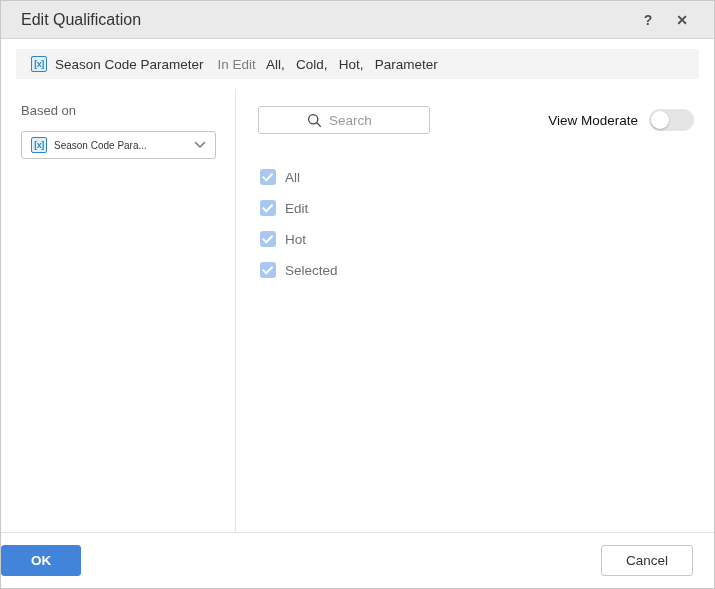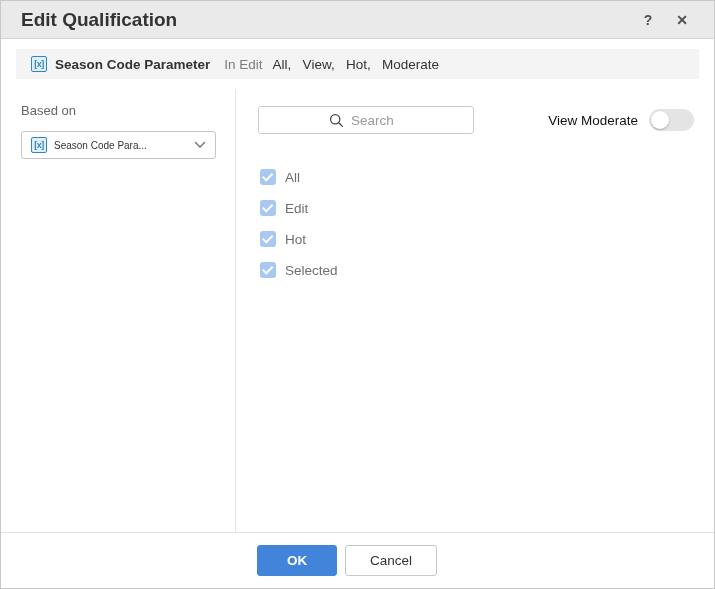--- a/index.html
+++ b/index.html
@@ -17,21 +17,21 @@
     overflow: hidden;
   }
   
   .titlebar {
     height: 38px; flex: 0 0 38px;
     background: #eaeaea;
     border-bottom: 1px solid #d4d4d4;
     display: flex; align-items: center;
     padding: 0 20px;
   }
-  .titlebar .title { font-size: 19px; font-weight: bold; color: #333; }
+  .titlebar .title { font-size: 16px; font-weight: normal; color: #333; }
   .titlebar .spacer { flex: 1; }
   .titlebar .tb-icon {
     font-size: 14px; color: #4f4f4f; font-weight: bold;
     width: 24px; text-align: center; cursor: pointer;
     margin-left: 10px; line-height: 38px;
   }
   
   .summary {
     margin: 10px 15px 0 15px;
     height: 30px; flex: 0 0 auto;
@@ -43,21 +43,21 @@
     width: 16px; height: 16px;
     border: 1px solid #2e86c4;
     background: #e2eff9;
     color: #2e86c4;
     font-size: 9px; font-weight: bold;
     display: inline-flex; align-items: center; justify-content: center;
     border-radius: 2px;
     flex: 0 0 16px;
     letter-spacing: -0.5px;
   }
-  .summary .attr-name { font-size: 13.5px; font-weight: bold; color: #333; margin-left: 8px; }
+  .summary .attr-name { font-size: 13.5px; font-weight: normal; color: #333; margin-left: 8px; }
   .summary .operator { font-size: 13.5px; color: #7d7d7d; margin-left: 14px; }
   .summary .values { font-size: 13.5px; color: #333; margin-left: 10px; white-space: pre; }
   
   .content { flex: 1 1 auto; display: flex; margin-top: 10px; min-height: 0; }
   .left-panel {
     width: 235px; flex: 0 0 235px;
     border-right: 1px solid #e4e4e4;
     padding: 14px 20px 0 20px;
   }
   .left-panel .based-on-label { font-size: 13px; color: #666; }
@@ -71,21 +71,21 @@
     cursor: pointer;
   }
   .dropdown .dd-text {
     font-size: 10px; color: #333; margin-left: 7px;
     flex: 1; white-space: nowrap; overflow: hidden;
   }
   .dropdown svg { flex: 0 0 auto; }
   .right-panel { flex: 1 1 auto; padding: 17px 20px 0 22px; }
   .rp-toprow { display: flex; align-items: center; justify-content: space-between; }
   .search-box {
-    width: 216px; height: 28px;
+    width: 172px; height: 28px;
     border: 1px solid #cbcbcb; border-radius: 3px;
     background: #fff;
     display: flex; align-items: center; justify-content: center;
     cursor: text;
   }
   .search-box svg { flex: 0 0 auto; margin-right: 7px; }
   .search-box input {
     border: none; outline: none; background: transparent;
     font-family: "Liberation Sans", sans-serif;
     font-size: 13.5px; color: #444; width: 52px; padding: 0;
@@ -117,21 +117,21 @@
     content: "";
     width: 8px; height: 4px;
     border-left: 2px solid #fff; border-bottom: 2px solid #fff;
     transform: rotate(-45deg) translate(0.5px, -1px);
   }
   .value-row .value-label { font-size: 13.5px; color: #6e6e6e; margin-left: 9px; }
   
   .footer {
     flex: 0 0 56px; height: 56px;
     border-top: 1px solid #e2e2e2;
-    display: flex; align-items: center; justify-content: center;
+    display: flex; align-items: center; justify-content: space-between;
     padding-right: 21px;
   }
   .btn {
     height: 31px; border-radius: 3px;
     font-family: "Liberation Sans", sans-serif;
     font-size: 13.5px; cursor: pointer;
     display: inline-flex; align-items: center; justify-content: center;
   }
   .btn-primary {
     width: 80px;
@@ -153,21 +153,21 @@
     <span class="title">Edit Qualification</span>
     <span class="spacer"></span>
     <span class="tb-icon">?</span>
     <span class="tb-icon">✕</span>
   </div>
 
   <div class="summary">
     <span class="param-icon">[x]</span>
     <span class="attr-name">Season Code Parameter</span>
     <span class="operator">In Edit</span>
-    <span class="values">All,   View,   Hot,   Moderate</span>
+    <span class="values">All,   Cold,   Hot,   Parameter</span>
   </div>
 
   <div class="content">
 
     <div class="left-panel">
       <div class="based-on-label">Based on</div>
       <div class="dropdown">
         <span class="param-icon">[x]</span>
         <span class="dd-text">Season Code Para...</span>
         <svg width="12" height="8" viewBox="0 0 12 8">

